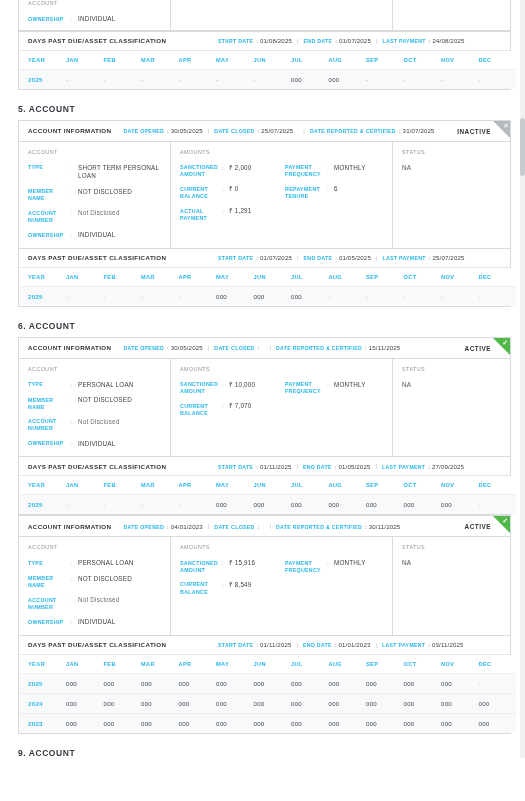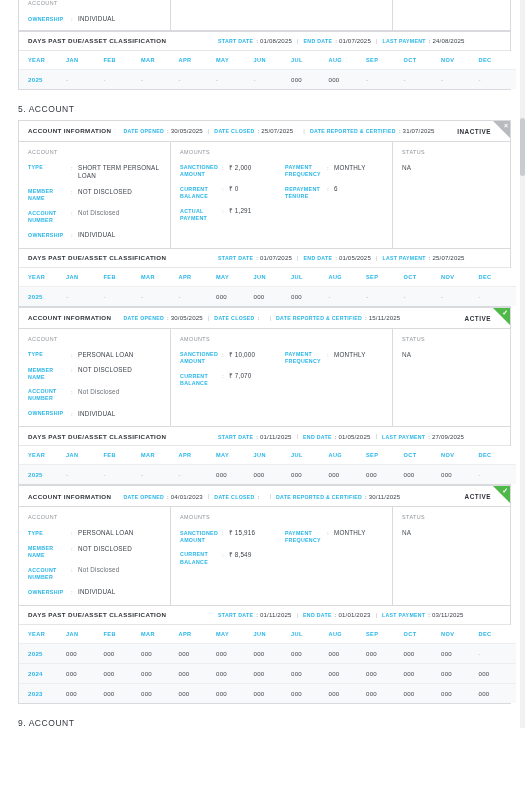--- a/index.html
+++ b/index.html
@@ -9,21 +9,21 @@
     font-family: "Liberation Sans", sans-serif;
     color: #3c3c46;
   }
   body { padding: 0 0 6px 0; overflow-x: hidden; }
 
   .page { width: 525px; position: relative; }
 
   
   .section-title {
     font-size: 8.5px;
-    font-weight: normal;
+    font-weight: bold;
     letter-spacing: .55px;
     color: #333840;
     margin: 14px 0 6px 18px;
   }
 
   
   .card {
     margin: 0 14px 0 18px;
     border: 1px solid #d8dadd;
     background: #fff;
@@ -433,20 +433,21 @@
                 <td class="c-m dash">-</td>
                 <td class="c-m dash">-</td>
                 <td class="c-m dash">-</td>
                 <td class="c-m dash">-</td>
               </tr>
             </tbody>
           </table>
         </div>
       </div>
       <div>
+        <div class="section-title">6. ACCOUNT</div>
         <div class="card">
           <div class="acct-head">
             <span class="acct-head-title">ACCOUNT INFORMATION</span>
             <span class="hd-field sp-a">
               <span class="hd-lbl">DATE OPENED</span>
               <span class="hd-val">: 30/05/2025</span>
             </span>
             <span class="hd-sep">|</span>
             <span class="hd-field">
               <span class="hd-lbl">DATE CLOSED</span>

